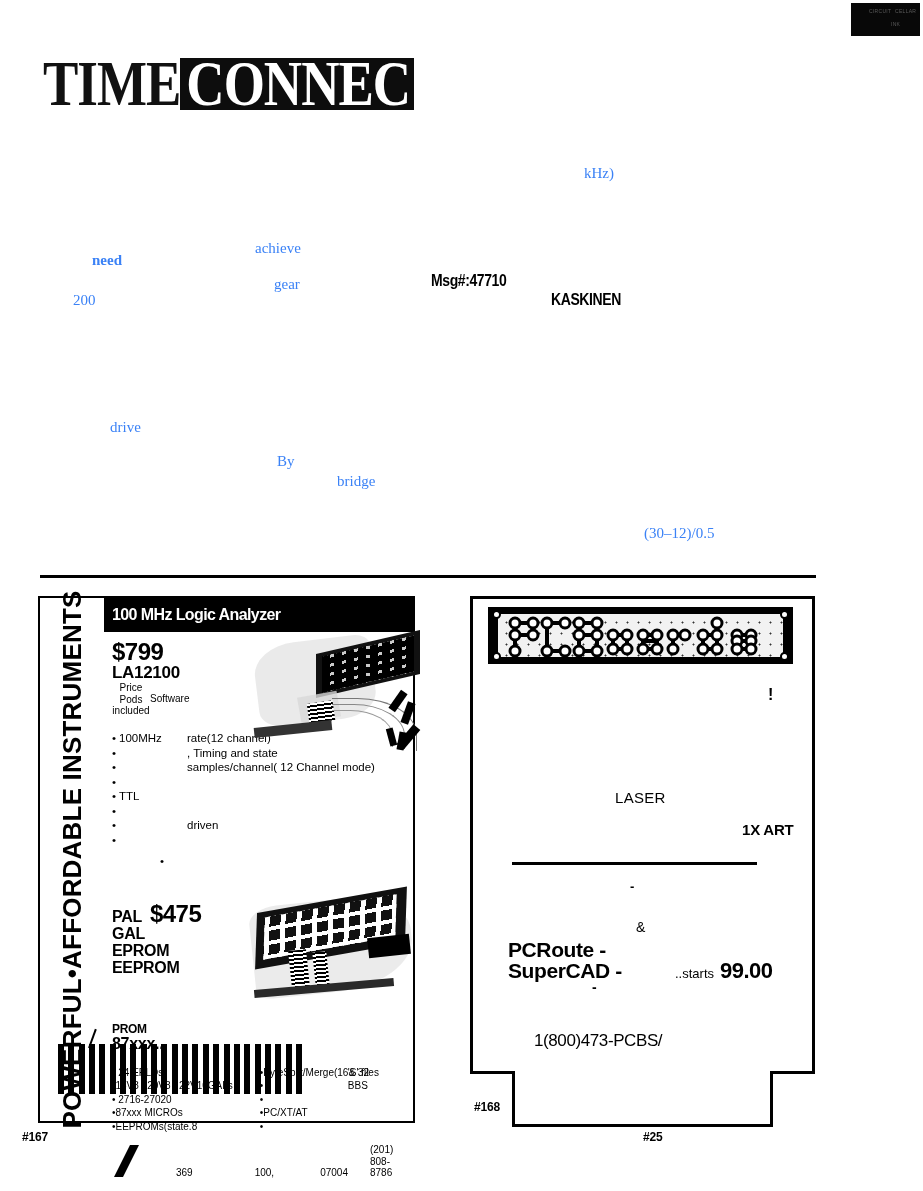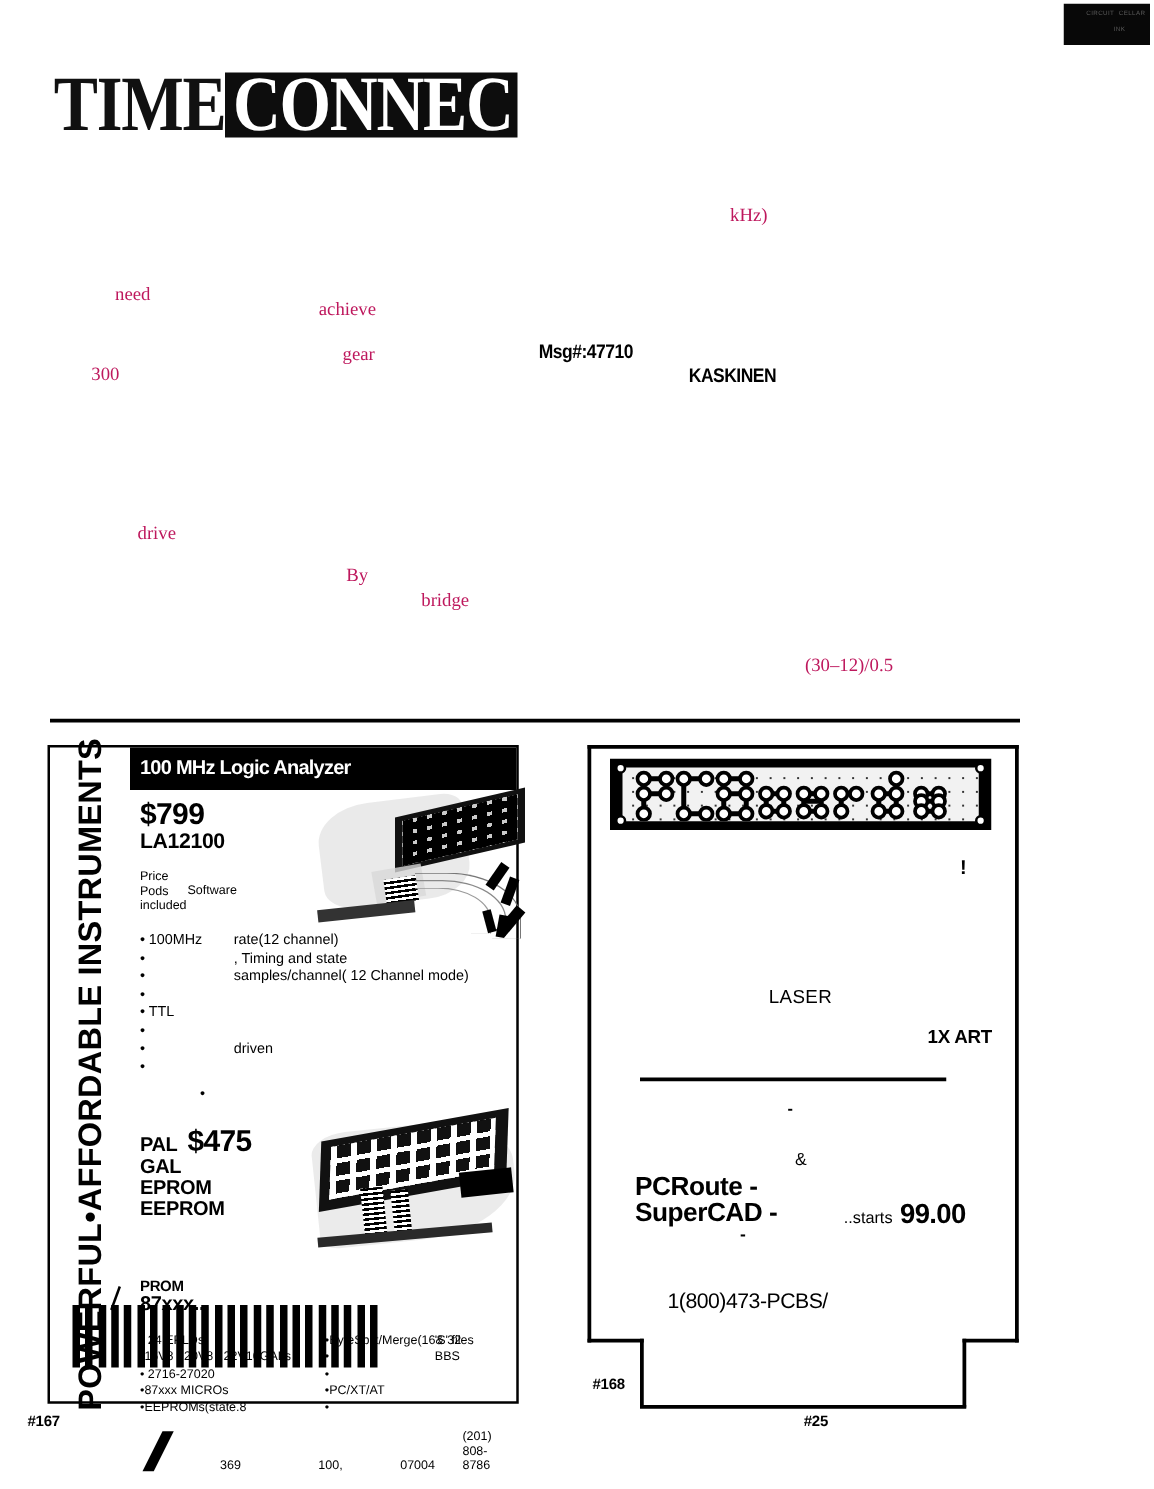--- a/index.html
+++ b/index.html
@@ -33,21 +33,21 @@
   }
   #masthead-white{display:flex;align-items:center;color:#111;}
   #masthead-white span{
     font-family:"Liberation Serif", serif;font-weight:bold;
     font-size:53px;letter-spacing:-1px;line-height:1;
     transform:scaleY(1.18);display:inline-block;
   }
 
   
   .frag{
-    font-family:"Liberation Serif", serif;font-size:15px;color:#be185d;
+    font-family:"Liberation Serif", serif;font-size:15px;color:#3b82f6;
     white-space:nowrap;line-height:1;
   }
   .frag-bold{
     font-family:"Liberation Sans", sans-serif;font-size:14px;font-weight:bold;
     color:#000;white-space:nowrap;line-height:1;letter-spacing:-.4px;
     transform:scaleY(1.12);transform-origin:left top;
   }
 
   
   #page-rule{left:40px;top:575px;width:776px;height:3px;background:#000;}
@@ -150,25 +150,25 @@
   <div id="masthead-white">
     <span>TIME</span>
   </div>
   <div id="masthead-black">
     <span>CONNEC</span>
   </div>
 </div>
 
 <div id="article-fragments">
     <div class="abs frag" style="left: 584px; top: 166px;">kHz)</div>
-    <div class="abs frag" style="left: 92px; top: 229px;">need</div>
+    <div class="abs frag" style="left: 92px; top: 253px; font-weight: bold;">need</div>
     <div class="abs frag" style="left: 255px; top: 241px;">achieve</div>
     <div class="abs frag" style="left: 274px; top: 277px;">gear</div>
     <div class="abs frag-bold" style="left: 431px; top: 273px;">Msg#:47710</div>
-    <div class="abs frag" style="left: 73px; top: 293px;">300</div>
+    <div class="abs frag" style="left: 73px; top: 293px;">200</div>
     <div class="abs frag-bold" style="left: 551px; top: 292px;">KASKINEN</div>
     <div class="abs frag" style="left: 110px; top: 420px;">drive</div>
     <div class="abs frag" style="left: 277px; top: 454px;">By</div>
     <div class="abs frag" style="left: 337px; top: 474px;">bridge</div>
     <div class="abs frag" style="left: 644px; top: 526px;">(30–12)/0.5</div>
   </div>
 
 <div class="abs" id="page-rule"></div>
 
 <div class="abs" id="ad-left">
@@ -198,21 +198,21 @@
       <div class="photo chip" style="left:290px;top:58px;width:8px;height:22px;transform:rotate(35deg);"></div>
       <div class="photo chip" style="left:300px;top:70px;width:8px;height:22px;transform:rotate(20deg);"></div>
       <div class="photo chip" style="left:284px;top:96px;width:7px;height:18px;transform:rotate(-15deg);"></div>
       <div class="photo chip" style="left:294px;top:100px;width:7px;height:18px;transform:rotate(10deg);"></div>
       <div class="photo chip" style="left:300px;top:92px;width:9px;height:26px;transform:rotate(40deg);"></div>
       <div class="photo blob" style="left:150px;top:92px;width:78px;height:10px;transform:rotate(-6deg);background:#333;"></div>
 
       <div class="price-big">$799</div>
       <div class="model">LA12100</div>
 
-      <div style="margin-top:14px;display:flex;align-items:flex-start;">
+      <div style="display:flex;align-items:flex-start;text-align:center;">
         <div class="tiny-col" style="width:38px;">
           <div>Price</div>
           <div>Pods</div>
           <div>included</div>
         </div>
         <div class="tiny-col" style="padding-top:11px;">
           <div>Software</div>
         </div>
       </div>
 

